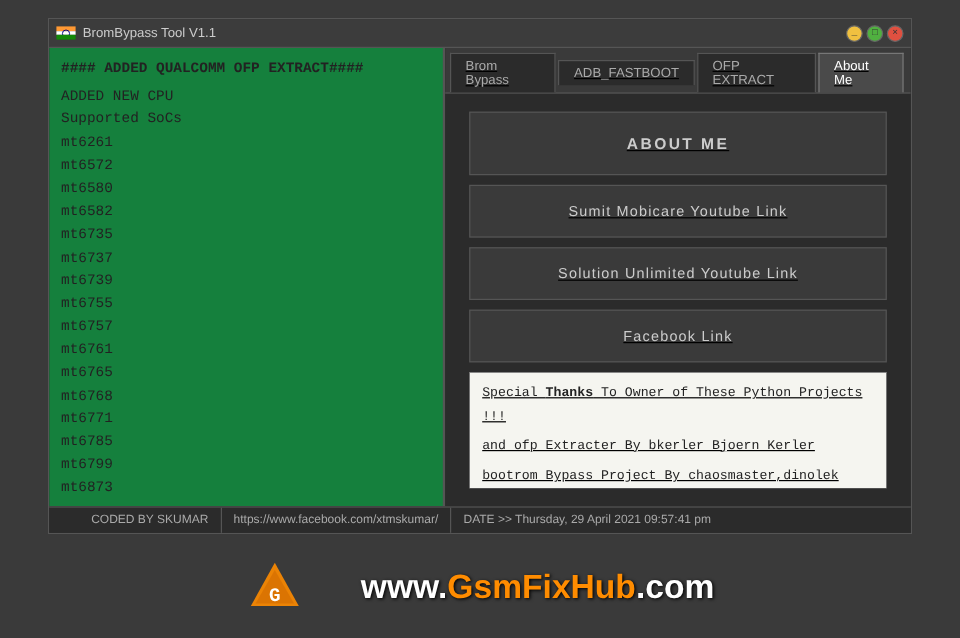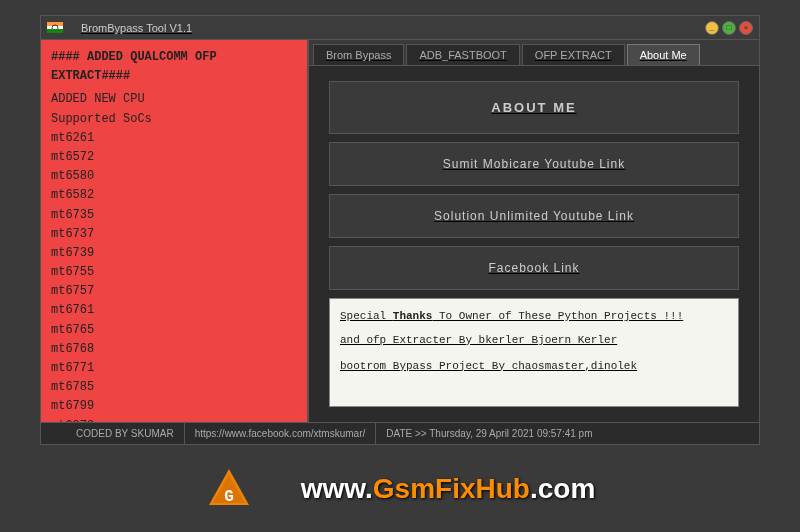--- a/index.html
+++ b/index.html
@@ -26,22 +26,21 @@
       height: 24px;
       display: flex;
       align-items: center;
       justify-content: space-between;
       padding: 0 6px;
       border-bottom: 1px solid #555;
     }
     .title-bar-left {
       display: flex;
       align-items: center;
-      gap: 18px;
-      text-decoration: underline;
+      gap: 6px;
     }
     .flag-icon {
       width: 16px;
       height: 11px;
       display: inline-flex;
       flex-direction: column;
     }
     .flag-stripe-top { background: #ff9933; height: 33%; }
     .flag-stripe-mid { background: #ffffff; height: 34%; display: flex; align-items: center; justify-content: center; }
     .flag-stripe-bot { background: #138808; height: 33%; }
@@ -68,22 +67,22 @@
     }
     .win-btn-min { background: #f0c040; }
     .win-btn-max { background: #50b040; }
     .win-btn-close { background: #e05040; }
     .window-body {
       display: flex;
       flex: 1;
       overflow: hidden;
     }
     .left-panel {
-      width: 268px;
-      background: #ef4444;
+      width: 330px;
+      background: #15803d;
       border-right: 2px solid #555;
       display: flex;
       flex-direction: column;
       overflow: hidden;
     }
     .left-content {
       flex: 1;
       overflow-y: auto;
       padding: 8px 10px;
       font-size: 12px;

